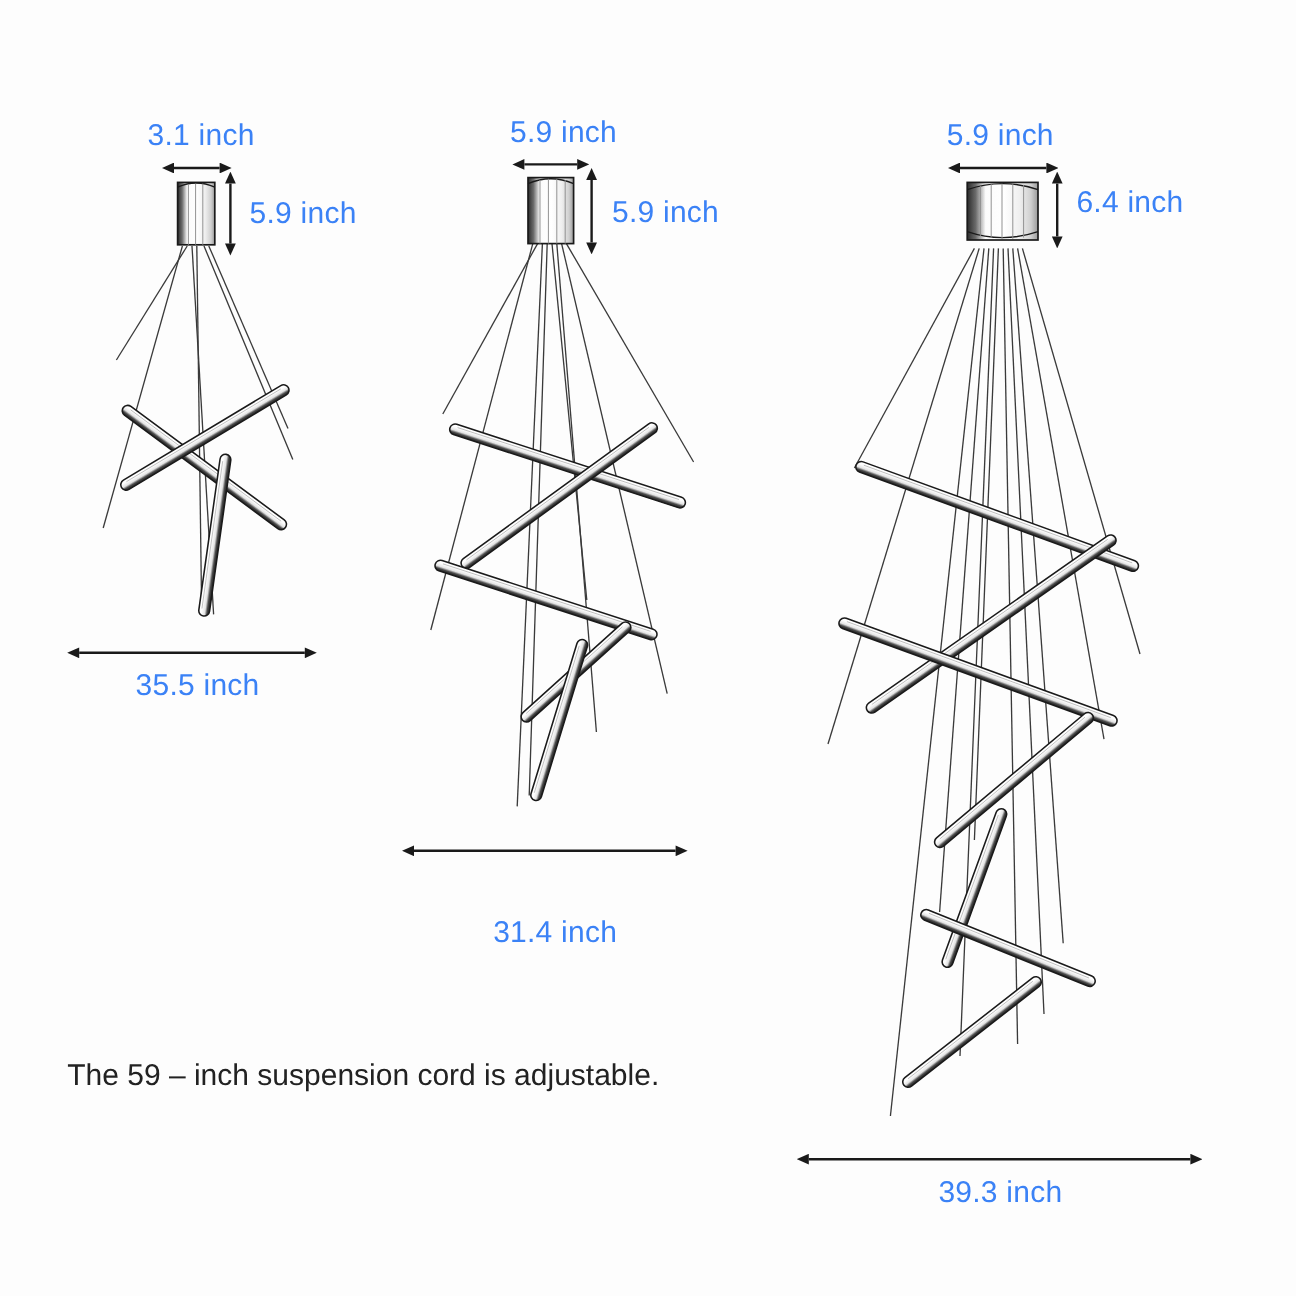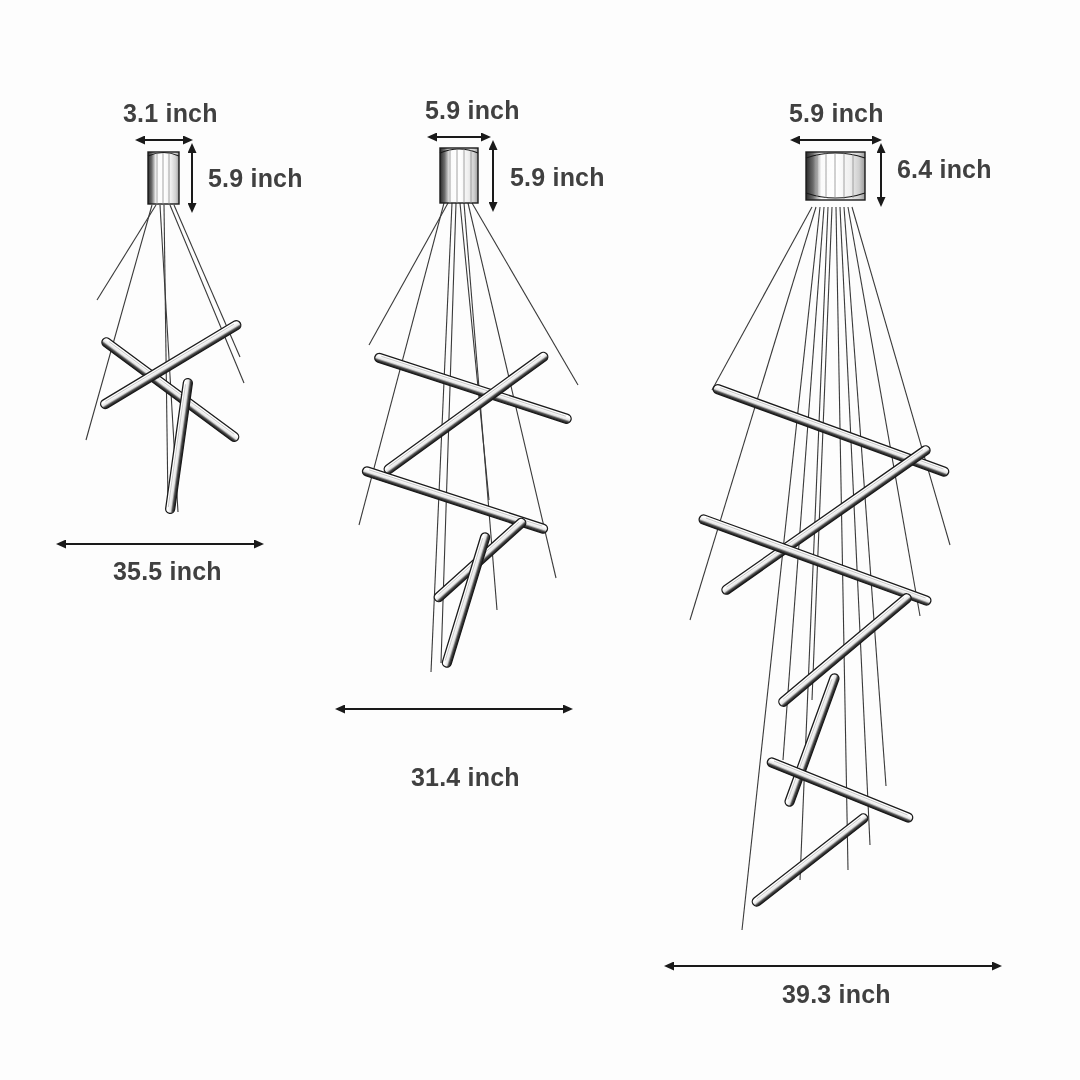--- a/index.html
+++ b/index.html
@@ -10,23 +10,23 @@
     color:#1a1a1a;
     overflow:hidden;
     position:relative;
   }
   #stage{position:absolute;inset:0;width:1080px;height:1080px;}
   svg.canvas{position:absolute;left:0;top:0;width:1080px;height:1080px;display:block;}
   .dimtext{
     position:absolute;
     font-family:"Liberation Sans", sans-serif;
     font-size:25px;
-    font-weight:700;
+    font-weight:400;
     letter-spacing:0.2px;
-    color:#404040;
+    color:#3b82f6;
     white-space:nowrap;
   }
   .caption{
     position:absolute;
     font-family:"Liberation Sans", sans-serif;
     font-size:25px;
     font-weight:300;
     color:#222;
     white-space:nowrap;
   }
@@ -226,14 +226,15 @@
   <div class="dimtext" style="left:113px;top:557px;">35.5 inch</div>
 
   <div class="dimtext" style="left:425px;top:96px;">5.9 inch</div>
   <div class="dimtext" style="left:510px;top:163px;">5.9 inch</div>
   <div class="dimtext" style="left:411px;top:723px;margin-top:40px;">31.4 inch</div>
 
   <div class="dimtext" style="left:789px;top:99px;">5.9 inch</div>
   <div class="dimtext" style="left:897px;top:155px;">6.4 inch</div>
   <div class="dimtext" style="left:782px;top:980px;">39.3 inch</div>
 
+  <div class="caption" style="left:56px;top:882px;">The 59 – inch suspension cord is adjustable.</div>
 
 </div>
 
 </body></html>

